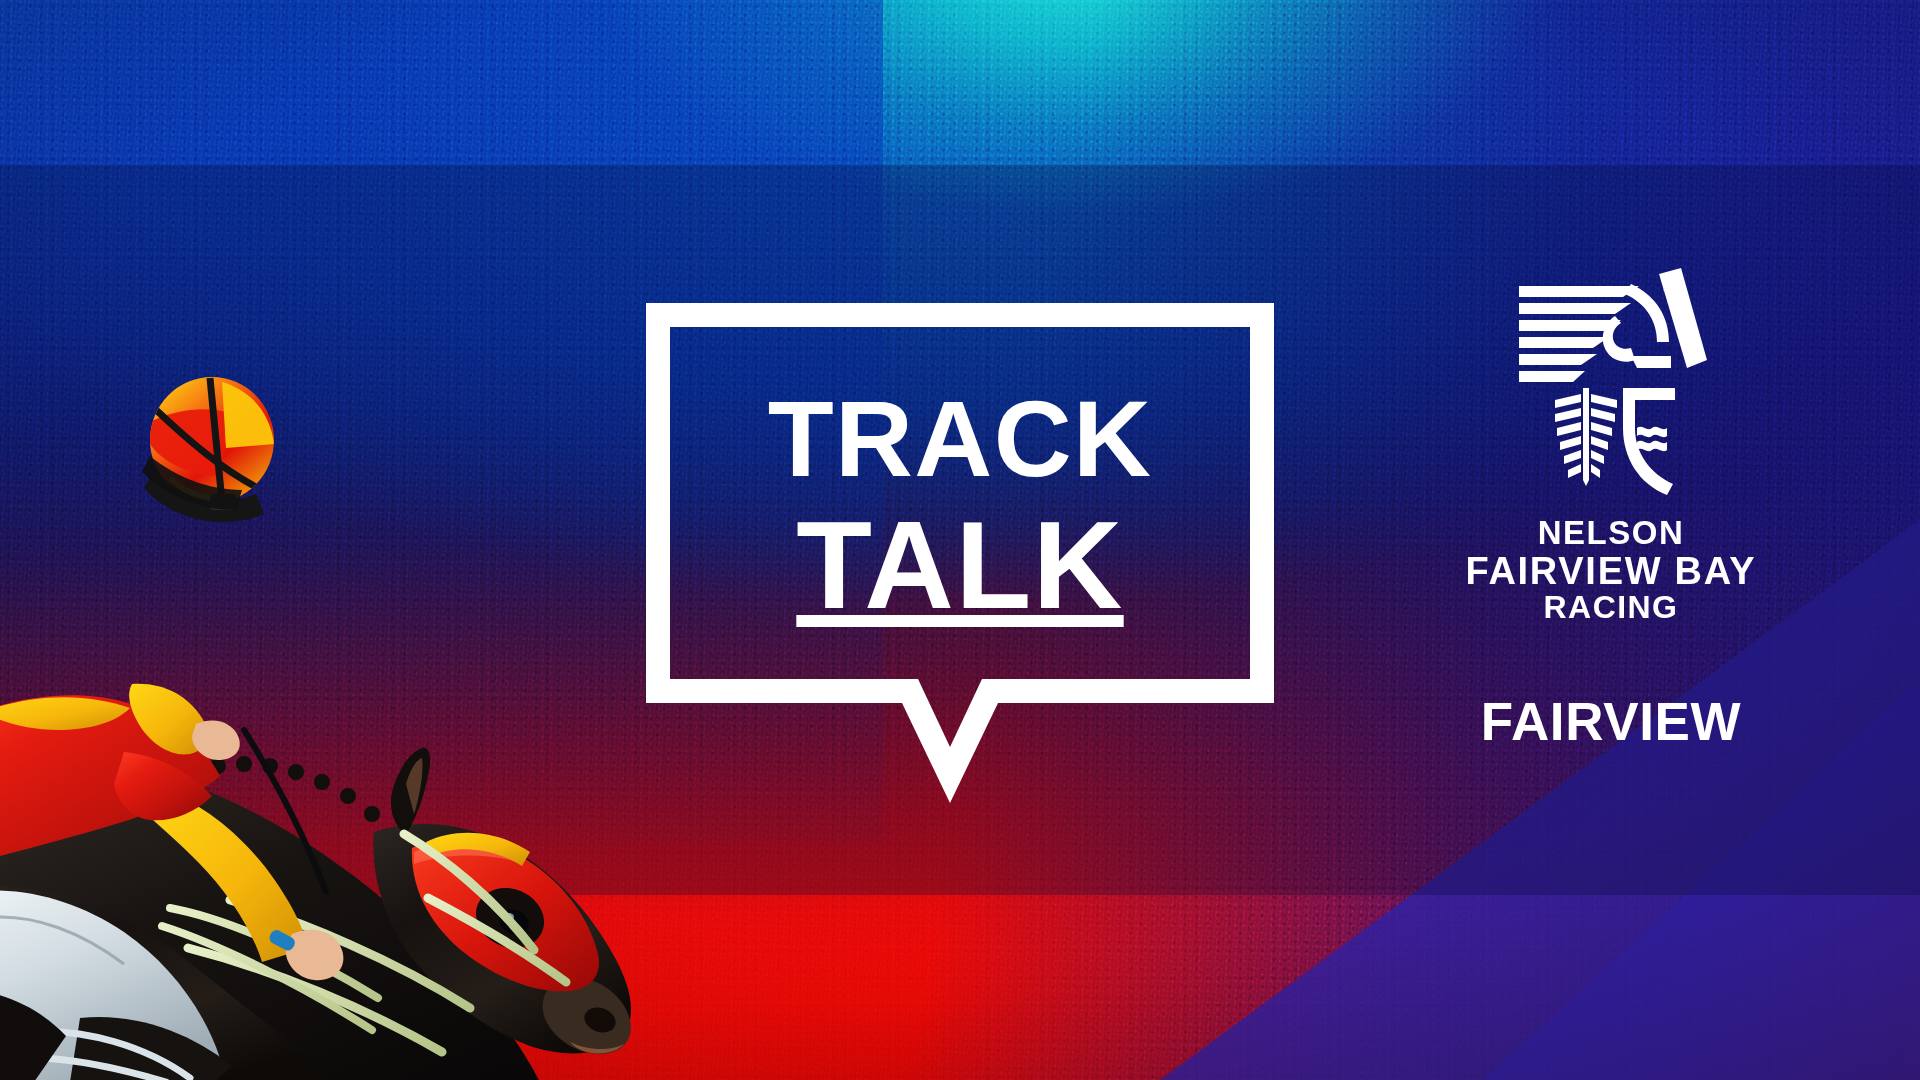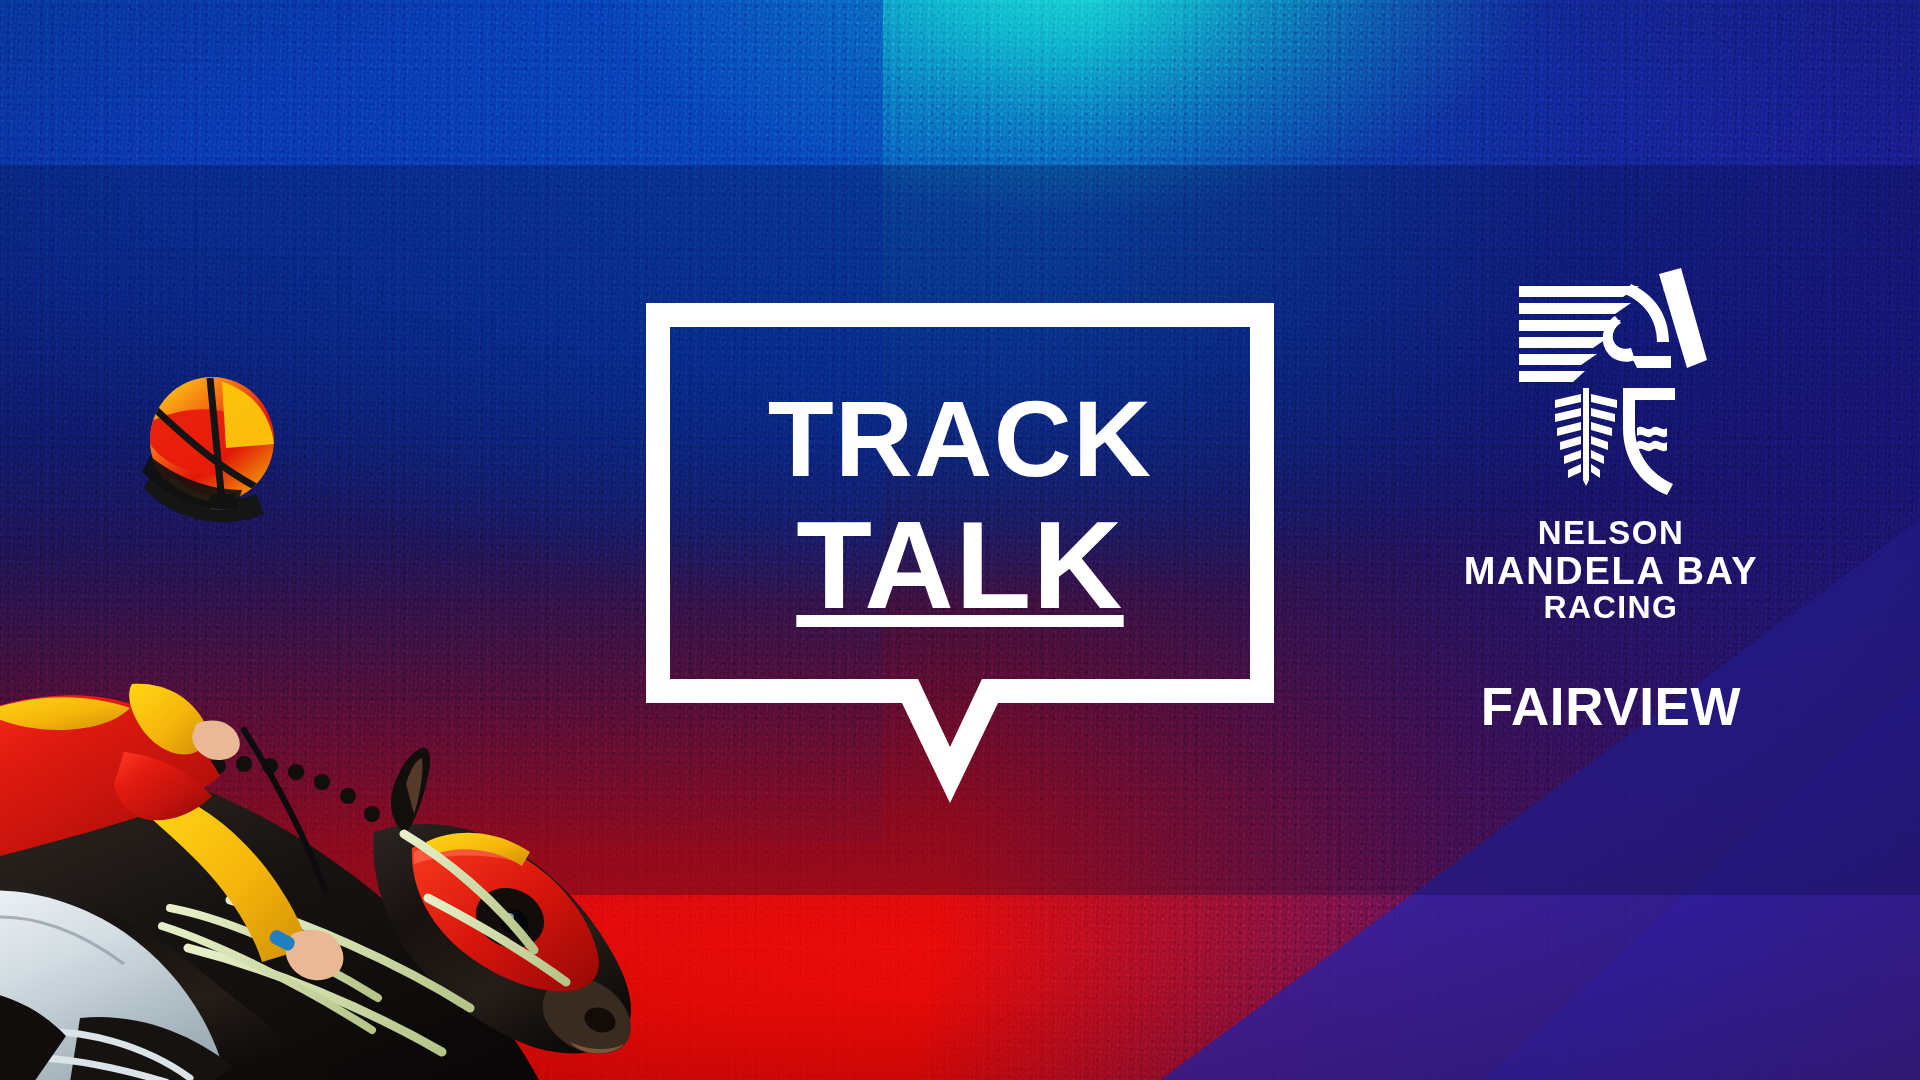--- a/index.html
+++ b/index.html
@@ -144,21 +144,21 @@
   }
   #nmb1 { font-size:33px; margin-top:18px; }
   #nmb2 { font-size:38px; }
   #nmb3 { font-size:32px; }
 
   #fairview {
     color:#fff;
     font-weight:800;
     font-size:53px;
     letter-spacing:0.012em;
-    margin-top:51px;
+    margin-top:66px;
     font-family:"Liberation Sans", sans-serif;
   }
 </style>
 </head>
 <body>
 
 <div id="stage">
 
   <div class="bg-base"></div>
   <div class="bg-right-blue"></div>
@@ -407,19 +407,19 @@
                  C 128 216, 112 190, 112 160 Z"></path>
 
         <path d="M 126 160 C 131 156, 136 164, 141 160 C 146 156, 151 164, 156 160 L 156 168
                  C 151 172, 146 164, 141 168 C 136 172, 131 164, 126 168 Z"></path>
         <path d="M 126 174 C 131 170, 136 178, 141 174 C 146 170, 151 178, 156 174 L 156 182
                  C 151 186, 146 178, 141 182 C 136 186, 131 178, 126 182 Z"></path>
       </g>
     </svg>
 
     <div class="nmb-line" id="nmb1">NELSON</div>
-    <div class="nmb-line" id="nmb2">MANDELA BAY</div>
+    <div class="nmb-line" id="nmb2">FAIRVIEW BAY</div>
     <div class="nmb-line" id="nmb3">RACING</div>
 
     <div id="fairview">FAIRVIEW</div>
   </div>
 
 </div>
 
 </body></html>

